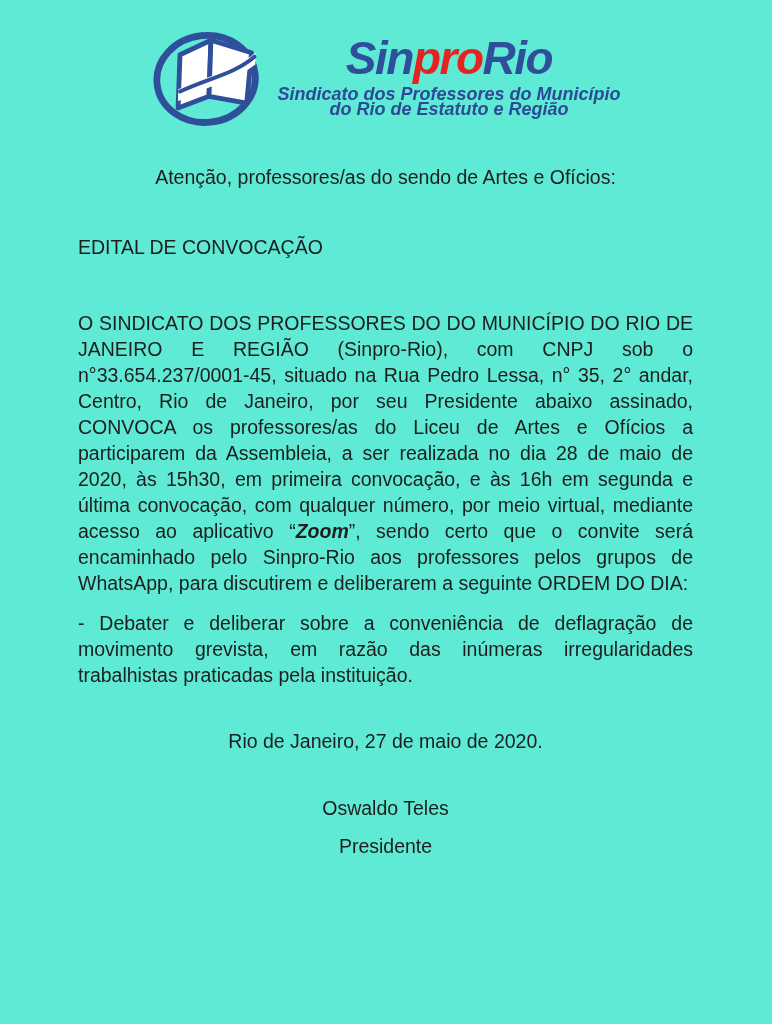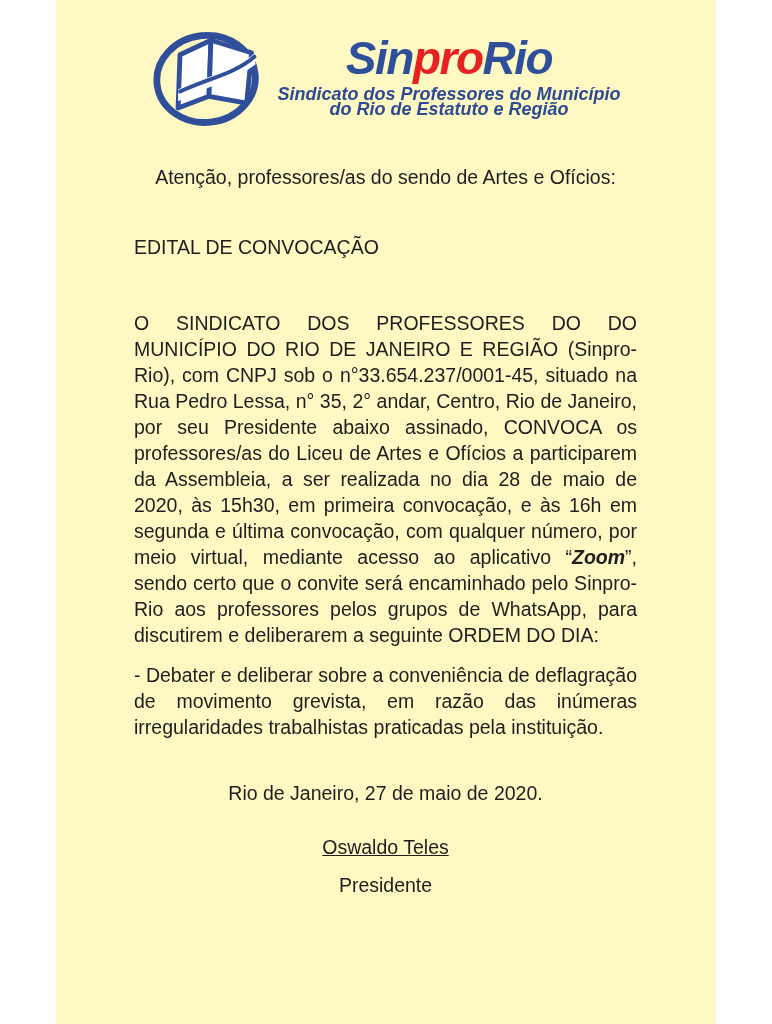--- a/index.html
+++ b/index.html
@@ -1,22 +1,22 @@
 <!DOCTYPE html>
 <html lang="pt-BR"><head>
 <meta charset="utf-8">
 <style>
   * { margin: 0; padding: 0; box-sizing: border-box; }
   html, body { background: #ffffff; }
   .page {
     position: relative;
-    width: 660px;
+    width: 772px;
     height: 1024px;
     margin: 0 auto;
-    background: #fef9c3;
+    background: #5eead4;
     font-family: "Liberation Sans", "DejaVu Sans", sans-serif;
     color: #1e1e1e;
     overflow: hidden;
   }
 
   
   .logo-wrap {
     padding-top: 20px;
     display: flex;
     justify-content: center;
@@ -64,23 +64,22 @@
   .para { text-align: justify; }
   .para-main   { margin-top: 50px; }
   .para-agenda { margin-top: 14px; }
   .para-legal  { margin-top: 40px; }
   .zoom-word { font-weight: bold; font-style: italic; }
   .date-line {
     margin-top: 40px;
     text-align: center;
   }
   .sig-name {
-    margin-top: 28px;
+    margin-top: 41px;
     text-align: center;
-    text-decoration: underline;
   }
   .sig-role {
     margin-top: 12px;
     text-align: center;
   }
 </style>
 </head>
 <body>
 
 <div class="page">

